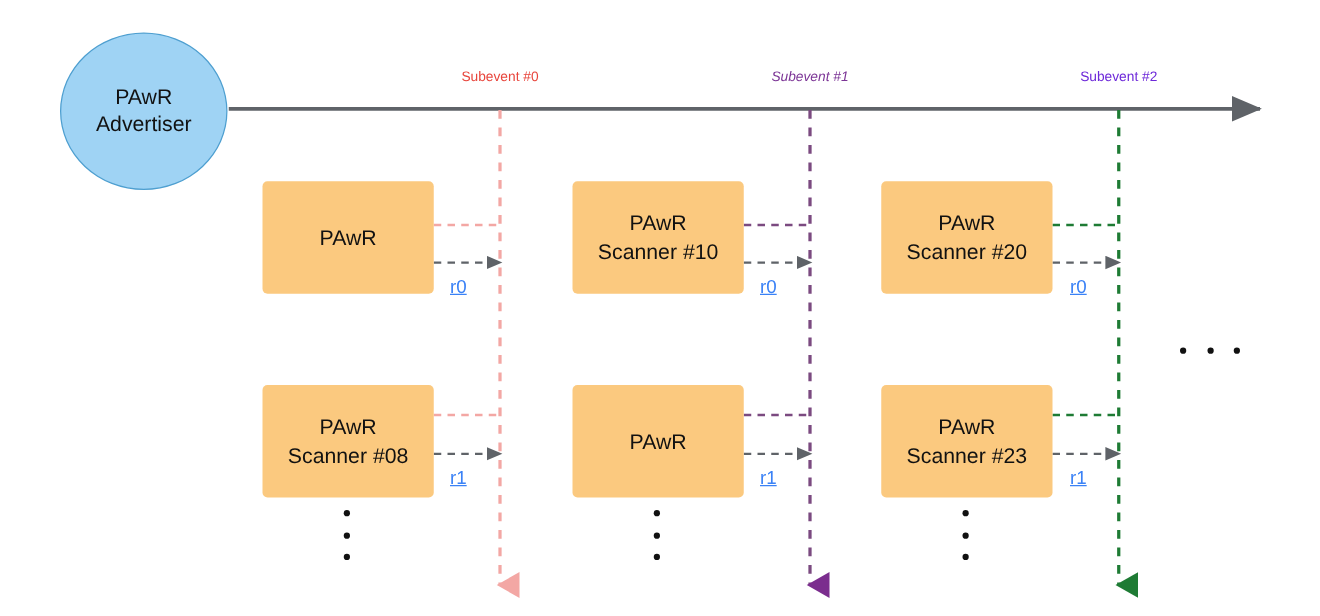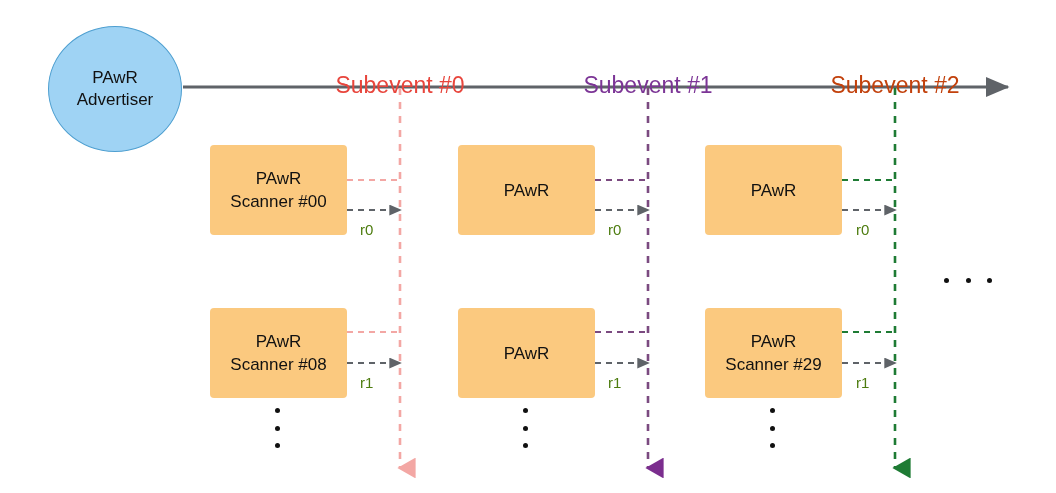--- a/index.html
+++ b/index.html
@@ -61,31 +61,31 @@
   }
   .scanner-box span {
     font-size: 17px;
     color: #111111;
     line-height: 23px;
     white-space: nowrap;
   }
 
   .subevent-label {
     position: absolute;
-    font-size: 23px;
+    font-size: 11px;
     white-space: nowrap;
     transform: translateX(-50%);
-    margin-top: 16px;
   }
 
   .r-label {
     position: absolute;
     font-size: 15px;
-    color: #4d7c0f;
-    white-space: nowrap;
+    color: #3b82f6;
+    white-space: nowrap;
+    text-decoration: underline;
   }
 
   .vdots {
     position: absolute;
     display: flex;
     flex-direction: column;
     align-items: center;
     justify-content: space-between;
     height: 40px;
   }
@@ -153,45 +153,46 @@
     <line x1="842" y1="210" x2="896" y2="210" stroke="#5f6368" stroke-width="1.8" stroke-dasharray="6,5" marker-end="url(#arrow-gray-sm)"></line>
     <line x1="842" y1="363" x2="896" y2="363" stroke="#5f6368" stroke-width="1.8" stroke-dasharray="6,5" marker-end="url(#arrow-gray-sm)"></line>
   </svg>
 
   <div class="advertiser-circle">
     <span>PAwR</span>
     <span>Advertiser</span>
   </div>
 
   <div class="subevent-label" style="left:400px; top:56px; color:#e8453c;">Subevent #0</div>
-  <div class="subevent-label" style="left:648px; top:56px; color:#7c3596;">Subevent #1</div>
-  <div class="subevent-label" style="left:895px; top:56px; color:#c2410c;">Subevent #2</div>
+  <div class="subevent-label" style="left:648px; top:56px; color:#7c3596;font-style:italic;">Subevent #1</div>
+  <div class="subevent-label" style="left:895px; top:56px; color:#6d28d9;">Subevent #2</div>
 
   <div class="scanner-box" style="left:210px; top:145px;">
     <span>PAwR</span>
-    <span>Scanner #00</span>
   </div>
   <div class="scanner-box" style="left:210px; top:308px;">
     <span>PAwR</span>
     <span>Scanner #08</span>
   </div>
 
   <div class="scanner-box" style="left:458px; top:145px;">
     <span>PAwR</span>
+    <span>Scanner #10</span>
   </div>
   <div class="scanner-box" style="left:458px; top:308px;">
     <span>PAwR</span>
   </div>
 
   <div class="scanner-box" style="left:705px; top:145px;">
     <span>PAwR</span>
+    <span>Scanner #20</span>
   </div>
   <div class="scanner-box" style="left:705px; top:308px;">
     <span>PAwR</span>
-    <span>Scanner #29</span>
+    <span>Scanner #23</span>
   </div>
 
   <div class="r-label" style="left:360px; top:221px;">r0</div>
   <div class="r-label" style="left:360px; top:374px;">r1</div>
   <div class="r-label" style="left:608px; top:221px;">r0</div>
   <div class="r-label" style="left:608px; top:374px;">r1</div>
   <div class="r-label" style="left:856px; top:221px;">r0</div>
   <div class="r-label" style="left:856px; top:374px;">r1</div>
 
   <div class="vdots" style="left:275px; top:408px;">

